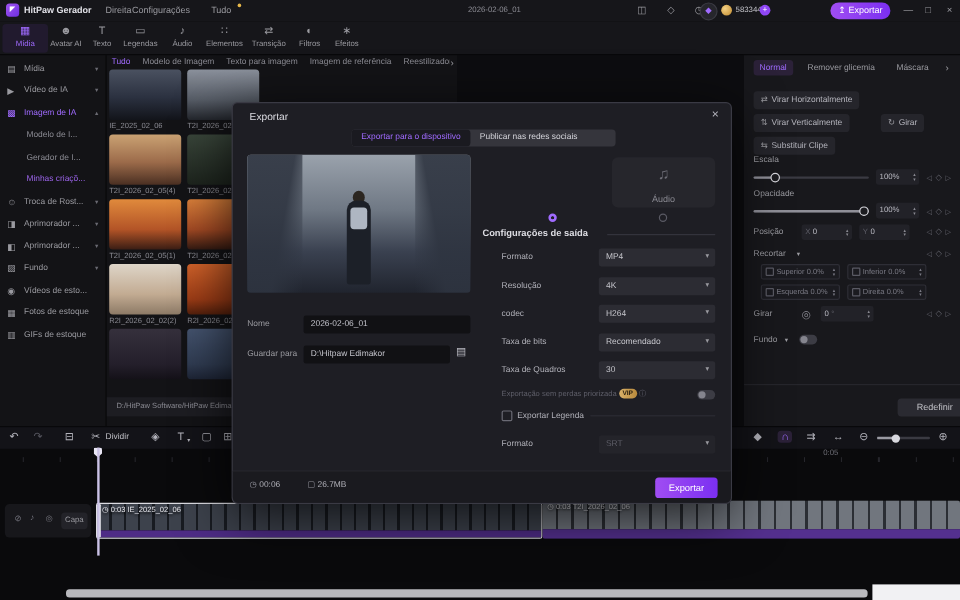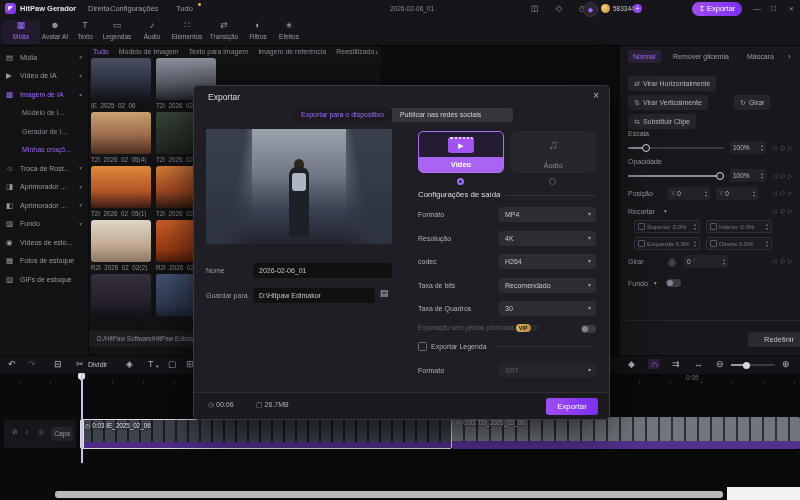--- a/index.html
+++ b/index.html
@@ -137,21 +137,21 @@
   #card-video .icbox{margin:5px auto 0;width:26px;height:14px;background:#a254f2;border-radius:3px;color:#fff;
     font-size:7px;text-align:center;line-height:14px;border-top:2px dotted #e7d7ff}
   #card-video .band{position:absolute;left:0;bottom:0;width:100%;height:15px;background:#a965f2;color:#fff;
     font-size:7.5px;font-weight:bold;text-align:center;line-height:15px}
   #card-audio{left:316px;background:#26262c}
   #card-audio .note{text-align:center;font-size:13px;color:#6d6d76;margin-top:6px}
   #card-audio .band{position:absolute;left:0;bottom:0;width:100%;height:15px;color:#8a8a92;font-size:7.5px;text-align:center;line-height:15px}
   .radio{position:absolute;top:92px;width:7px;height:7px;border-radius:50%;box-sizing:border-box}
   #radio-video{left:263px;border:2px solid #a06bff;background:#a06bff;box-shadow:inset 0 0 0 1.5px #1e1e24}
   #radio-audio{left:355px;border:1px solid #5a5a64}
-  #out-header{position:absolute;left:224px;top:104px;font-size:7.8px;font-weight:normal;color:#dcdce2;white-space:nowrap}
+  #out-header{position:absolute;left:208px;top:104px;font-size:7.8px;font-weight:bold;color:#dcdce2;white-space:nowrap}
   #out-header-line{position:absolute;left:312px;top:109px;width:90px;height:1px;background:#33333c}
   .set-label{position:absolute;left:224px;font-size:7px;color:#b0b0b8}
   .dd{position:absolute;left:305px;width:97px;height:15px;background:#2c2c33;border-radius:2px;box-sizing:border-box;
     font-size:7px;color:#c6c6cc;line-height:15px;padding:0 6px}
   .dd .car{position:absolute;right:5px;top:0;font-size:6px;color:#9a9aa0}
   .dd.dim{background:#24242a;color:#5c5c66}
   #vip-row{position:absolute;left:224px;top:238px;font-size:6.3px;color:#5f5f6a;white-space:nowrap}
   #vip-badge{display:inline-block;background:linear-gradient(90deg,#d8b068,#b98a3c);color:#2a2010;font-size:5.5px;
     font-weight:bold;border-radius:4px;padding:0 3px;line-height:8px;vertical-align:middle}
   #vip-toggle{left:387px;top:239px}
@@ -544,24 +544,20 @@
       <div class="fig"></div>
       <div class="shirt"></div>
   </div>
 
   <span class="fld-label" style="left:12px;top:181px">Nome</span>
   <input class="fld-input" style="left: 59px; top: 177px; width: 139px; border: none;" value="2026-02-06_01">
   <span class="fld-label" style="left:12px;top:206px">Guardar para</span>
   <div class="fld-input" style="left:59px;top:202px;width:122px">D:\Hitpaw Edimakor</div>
   <span id="dlg-folder">▤</span>
 
-  <div class="mcard" id="card-video">
-    <div class="icbox"><span>▶</span></div>
-    <div class="band">Vídeo</div>
-  </div>
   <div class="mcard" id="card-audio">
     <div class="note">♫</div>
     <div class="band">Áudio</div>
   </div>
   <div class="radio" id="radio-video"></div>
   <div class="radio" id="radio-audio"></div>
 
   <span id="out-header">Configurações de saída</span>
   <div id="out-header-line"></div>
 

